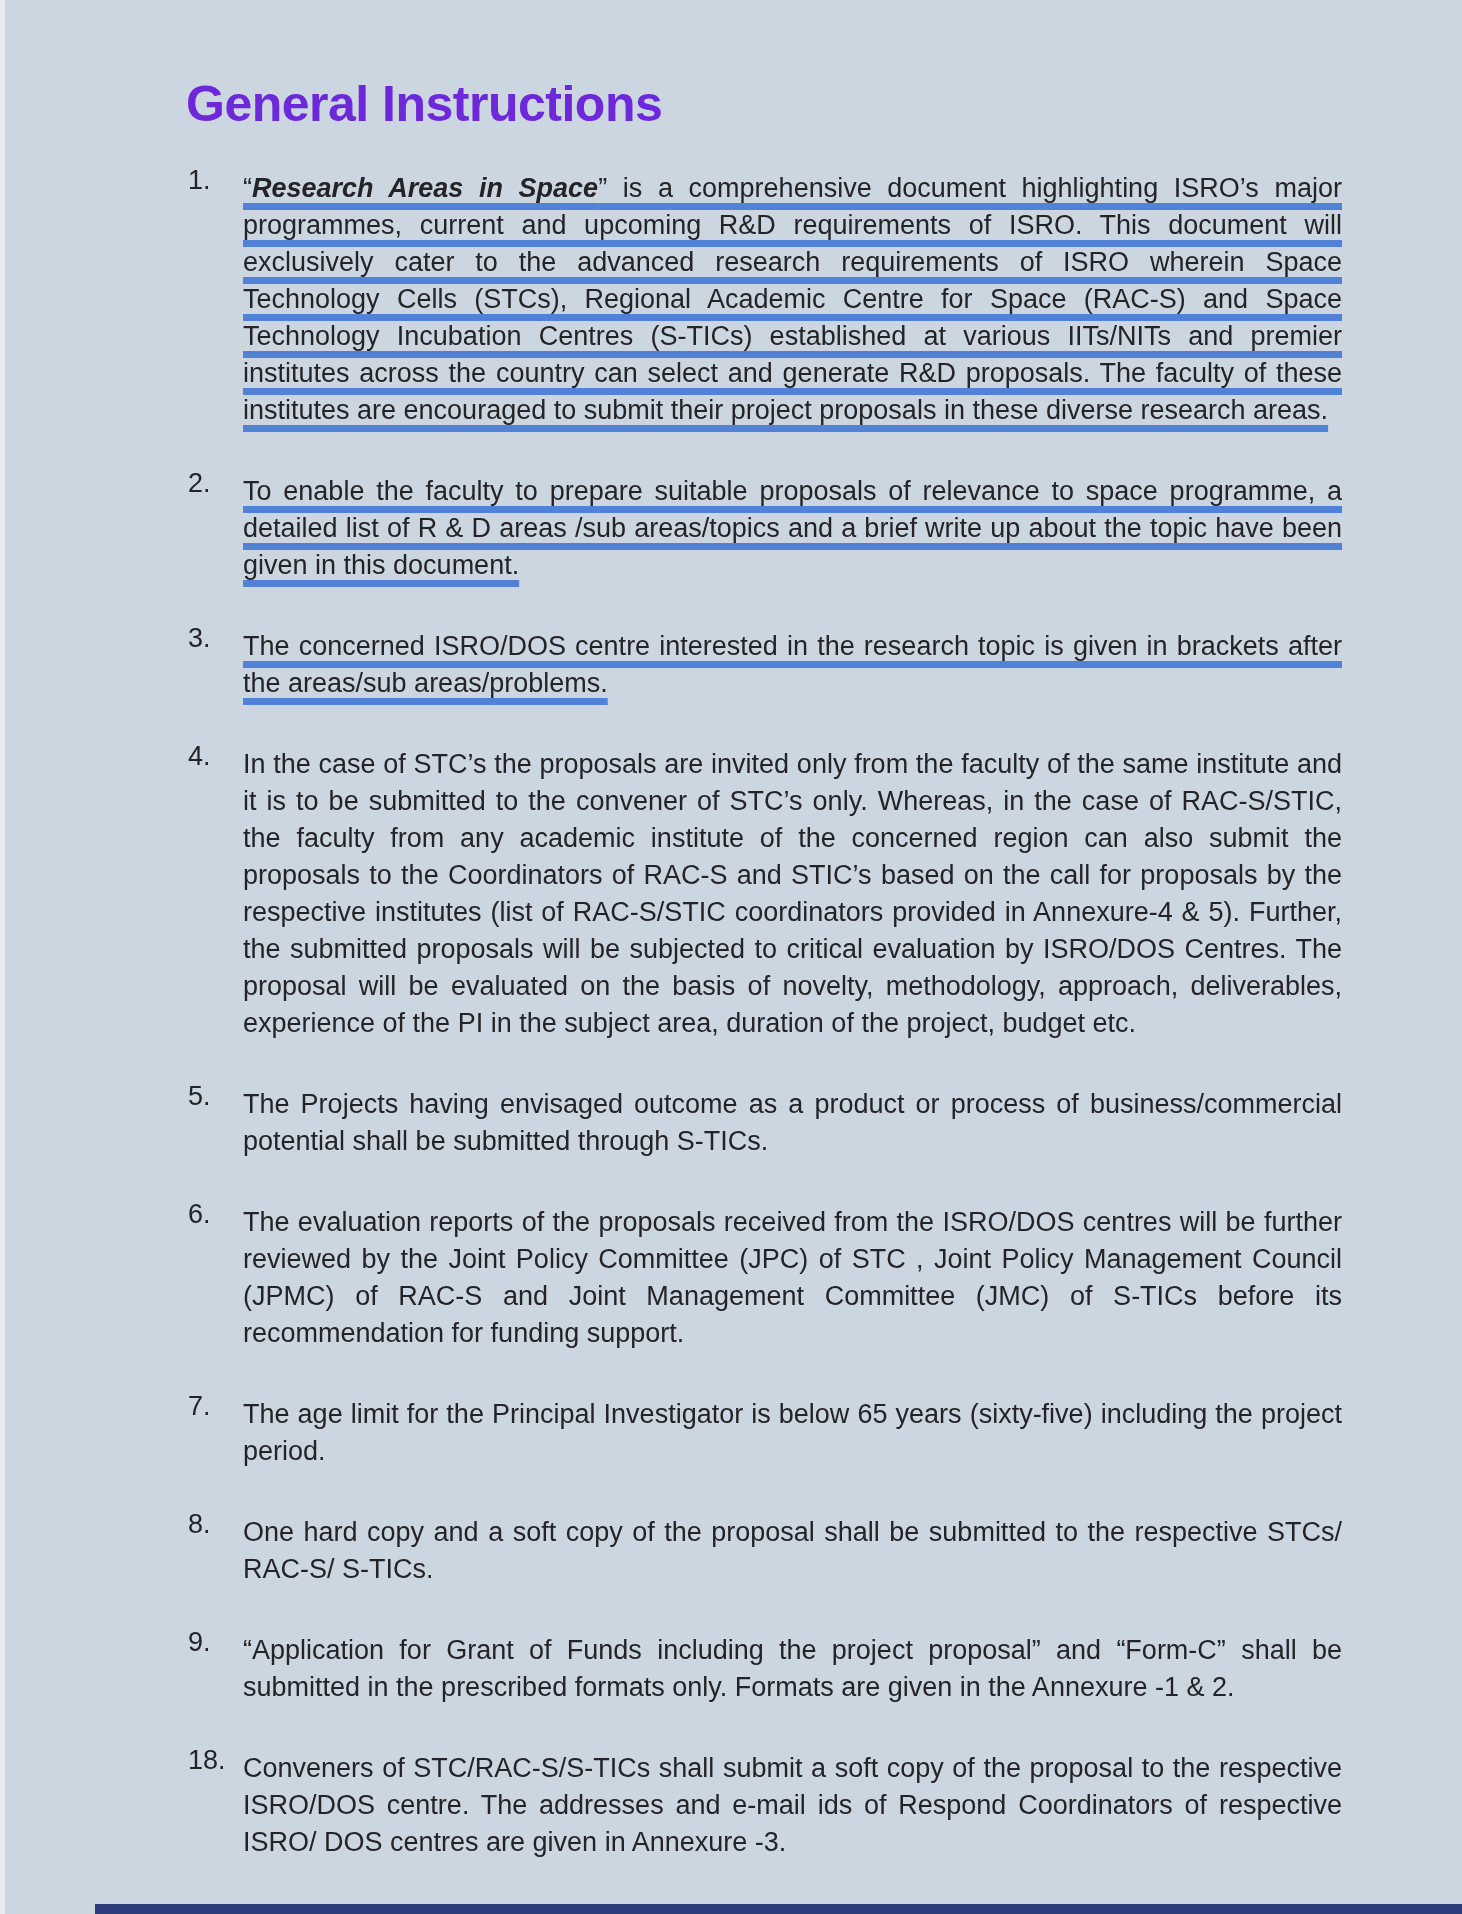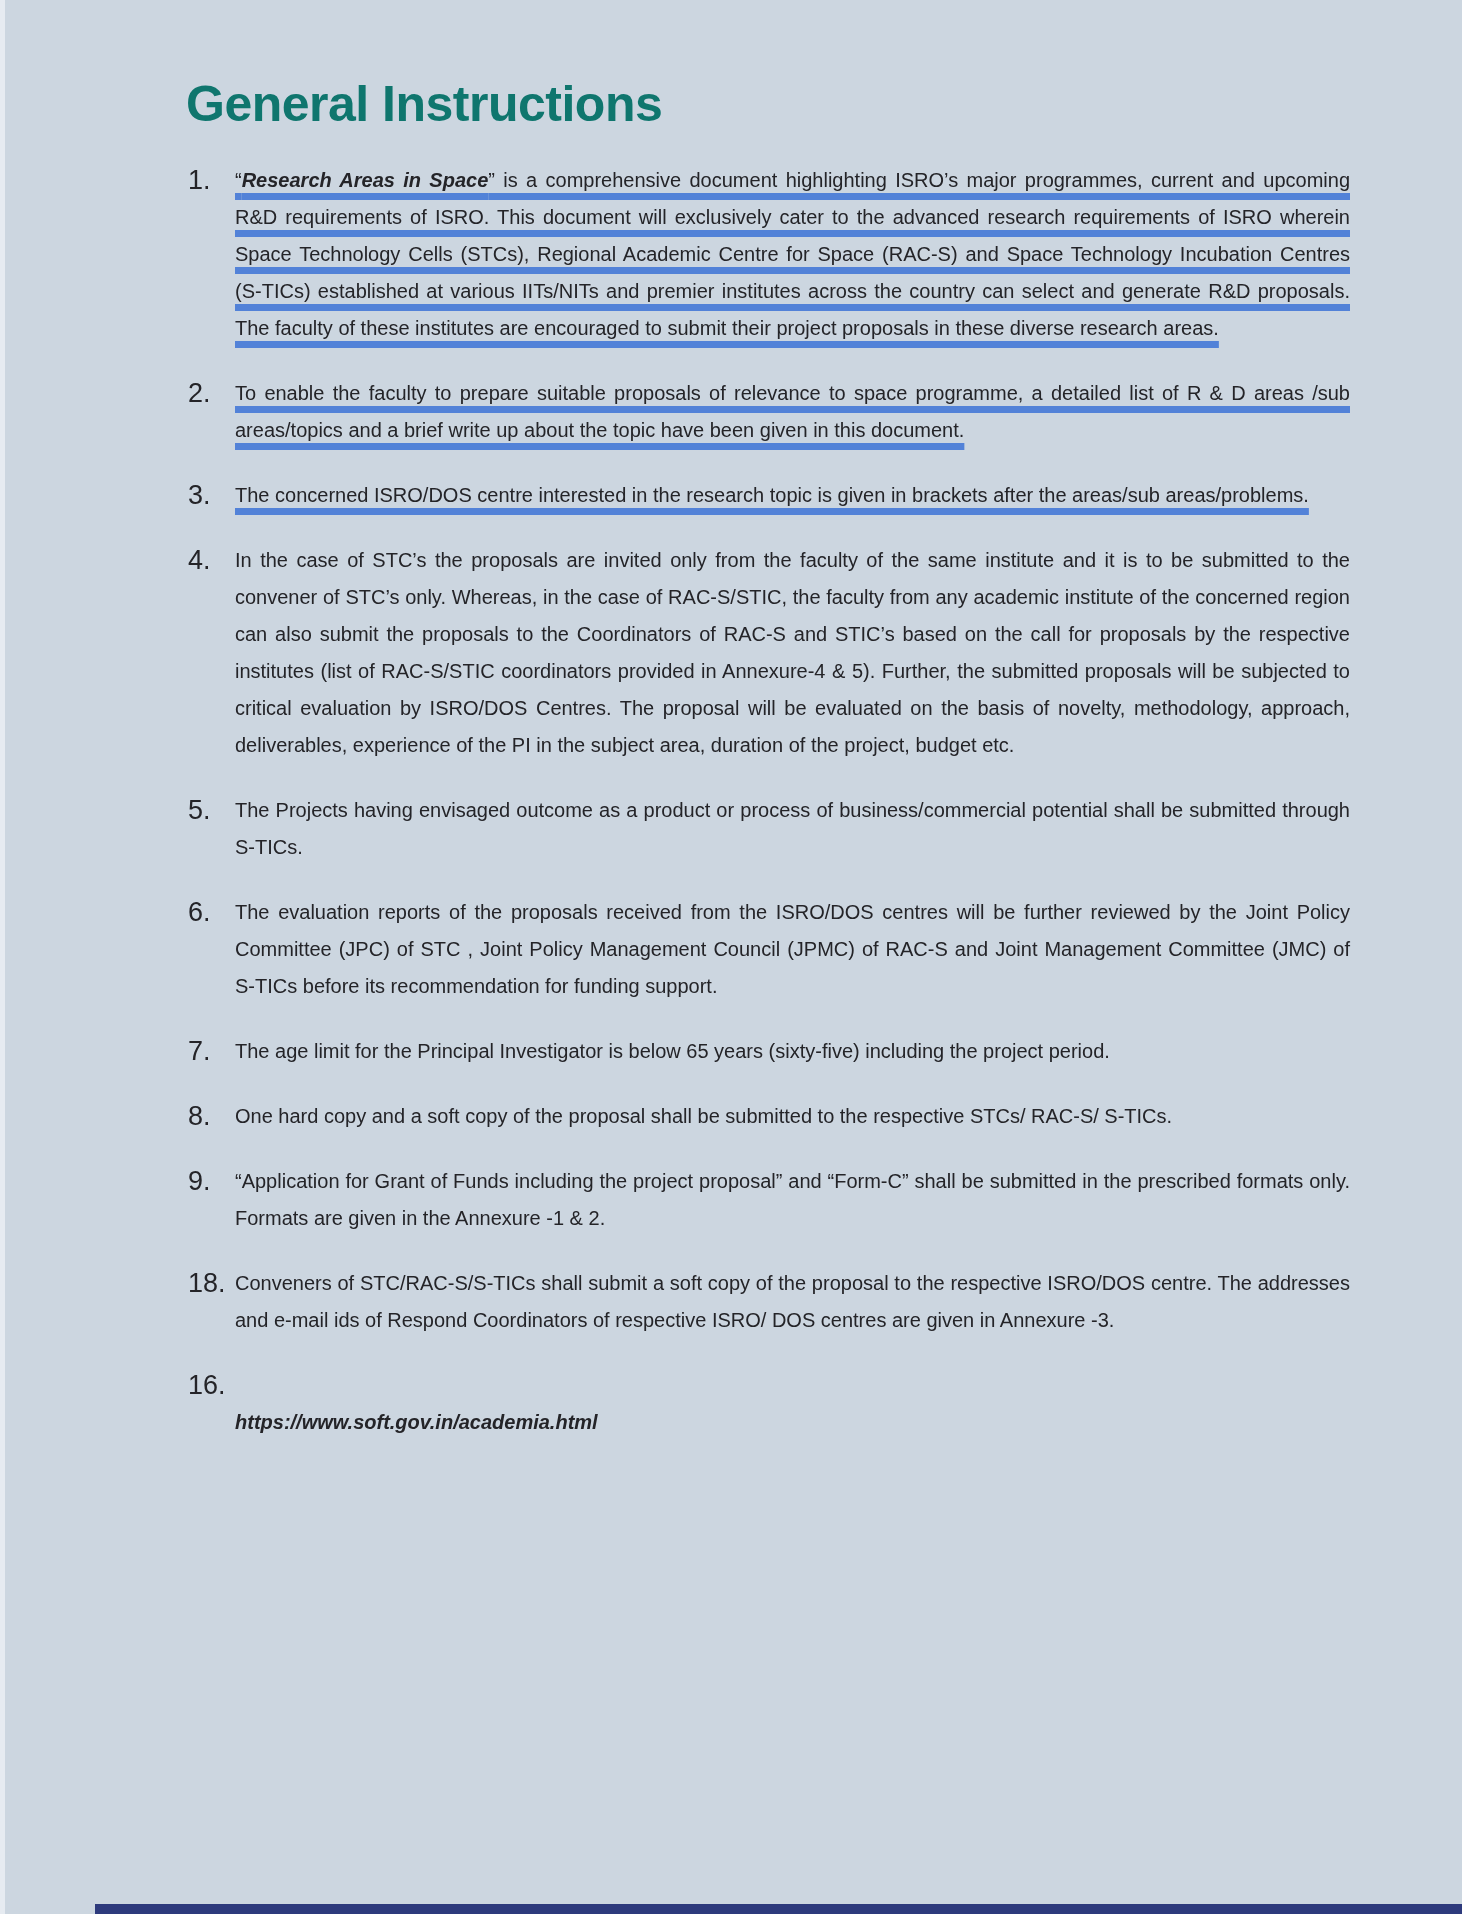--- a/index.html
+++ b/index.html
@@ -13,33 +13,33 @@
   }
   .left-edge {
     position: absolute; left: 0; top: 0;
     width: 5px; height: 100%;
     background: #e6ebf1;
   }
   main { padding: 76px 112px 0 188px; }
   h1 {
     font-size: 50px; line-height: 56px;
     margin: 0 0 30px -2px;
-    color: #0f766e;
+    color: #6d28d9;
     font-weight: 700;
     letter-spacing: -0.5px;
   }
   ol.instructions { list-style: none; margin: 0; padding: 0; }
   li.item { display: flex; margin: 0 0 28px 0; }
   .num {
     flex: 0 0 47px;
     font-size: 27px; line-height: 37px;
   }
   p.text {
-    margin: 0; flex: 1;
-    font-size: 20px; line-height: 37px;
+    margin: 8px; flex: 1;
+    font-size: 27px; line-height: 37px;
     text-align: justify;
   }
   p.underlined {
     text-decoration: underline;
     text-decoration-color: #5282d8;
     text-decoration-thickness: 7px;
     text-underline-offset: 6px;
     text-decoration-skip-ink: none;
   }
   .bi { font-weight: 700; font-style: italic; }

